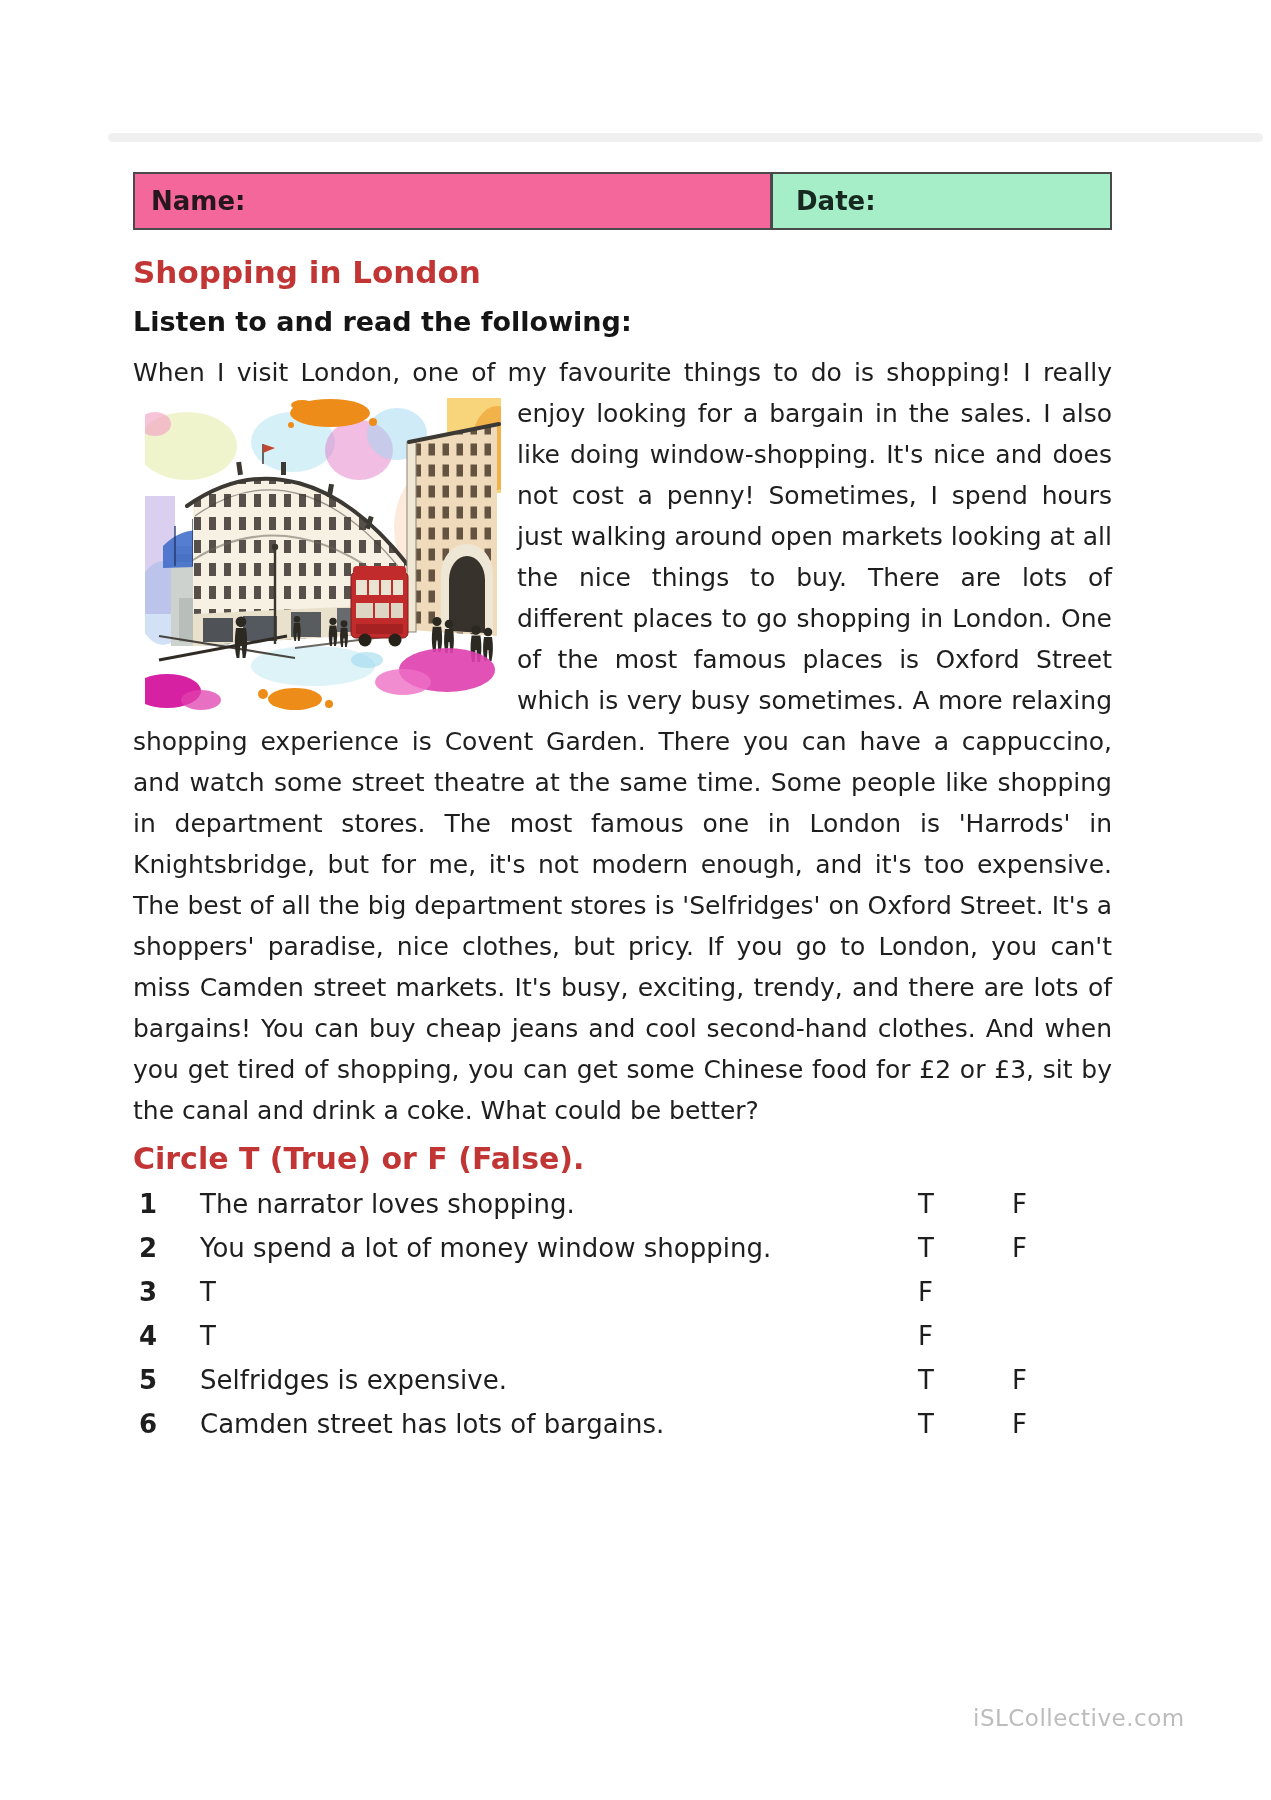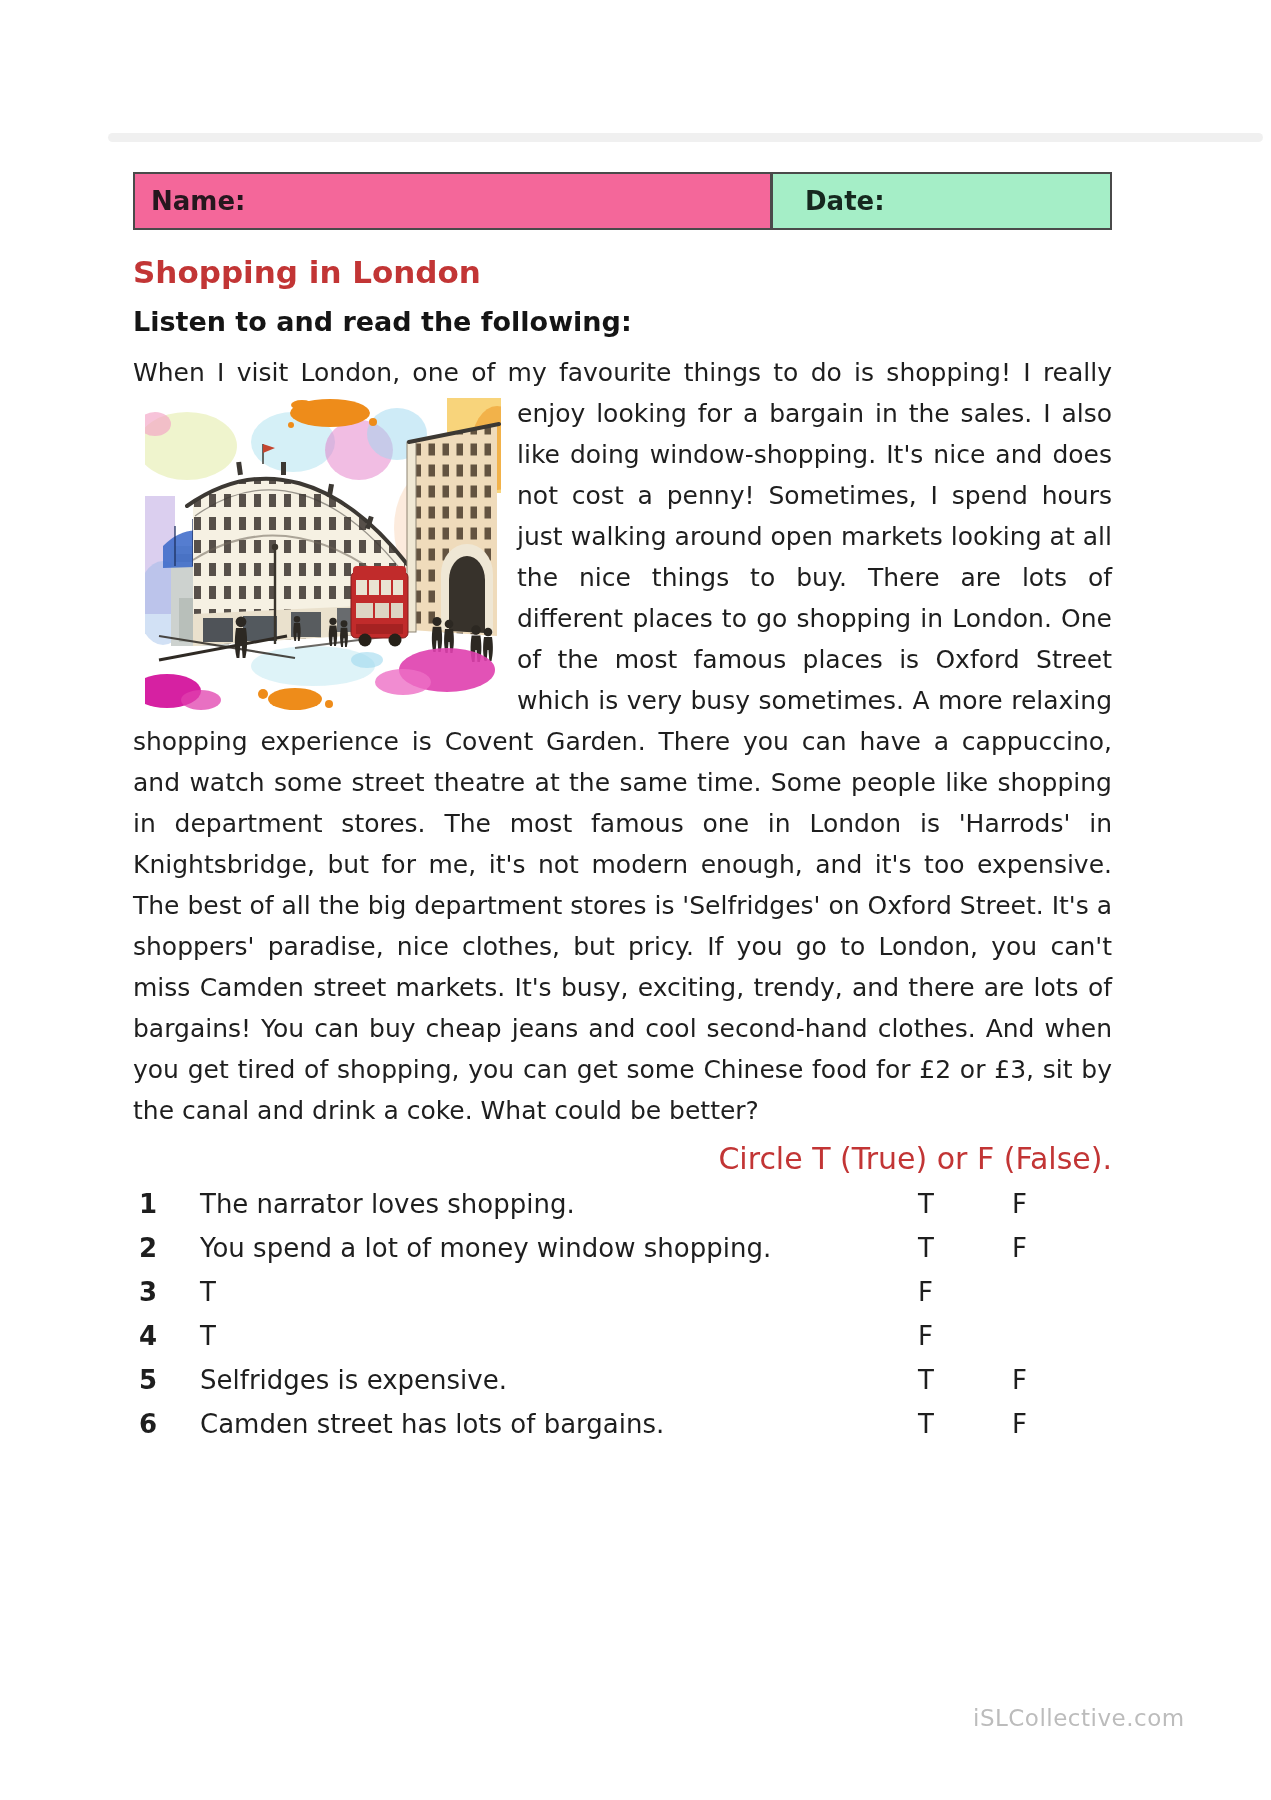--- a/index.html
+++ b/index.html
@@ -20,21 +20,21 @@
     position:absolute; top:172px; left:133px; width:979px; height:58px;
     display:flex; border:2px solid #4a4a4a; box-sizing:border-box;
   }
   .name-box {
     flex:0 0 635px; background:var(--name-box,#f4679a);
     display:flex; align-items:center; padding-left:16px; box-sizing:border-box;
   }
   .date-box {
     flex:1 1 auto; background:var(--date-box,#a5eec7);
     border-left:3px solid #4a4a4a;
-    display:flex; align-items:center; padding-left:32px; box-sizing:border-box;
+    display:flex; align-items:center; padding-left:23px; box-sizing:border-box;
   }
   .header-label { font-size:26px; font-weight:bold; color:#26171e; }
   .date-box .header-label { color:#16281f; }
 
   
   .content { position:absolute; top:254px; left:133px; width:979px; }
   .title {
     margin:0 0 16px 0; font-size:31px; font-weight:bold;
     color:var(--heading-red,#c23535);
   }
@@ -47,23 +47,22 @@
     margin:0; font-size:25px; line-height:41px; text-align:justify; color:#1e1e1e;
   }
   .illustration {
     float:left; width:356px; height:312px;
     margin:5px 16px 6px 12px;
   }
 
   
   .tf-heading {
     clear:both;
-    margin:10px 0 14px 0; font-size:30px; font-weight:normal;
+    margin:10px 0 14px 0; font-size:30px; font-weight:bold;
     color:var(--heading-red,#c23535);
-    text-align:right;
   }
   .questions { width:940px; }
   .question-row {
     display:grid; grid-template-columns:67px 718px 94px 61px;
     margin-bottom:15px; font-size:26px; line-height:29px;
   }
   .q-num { font-weight:bold; padding-left:6px; }
   .q-tf { cursor:pointer; }
 
   

